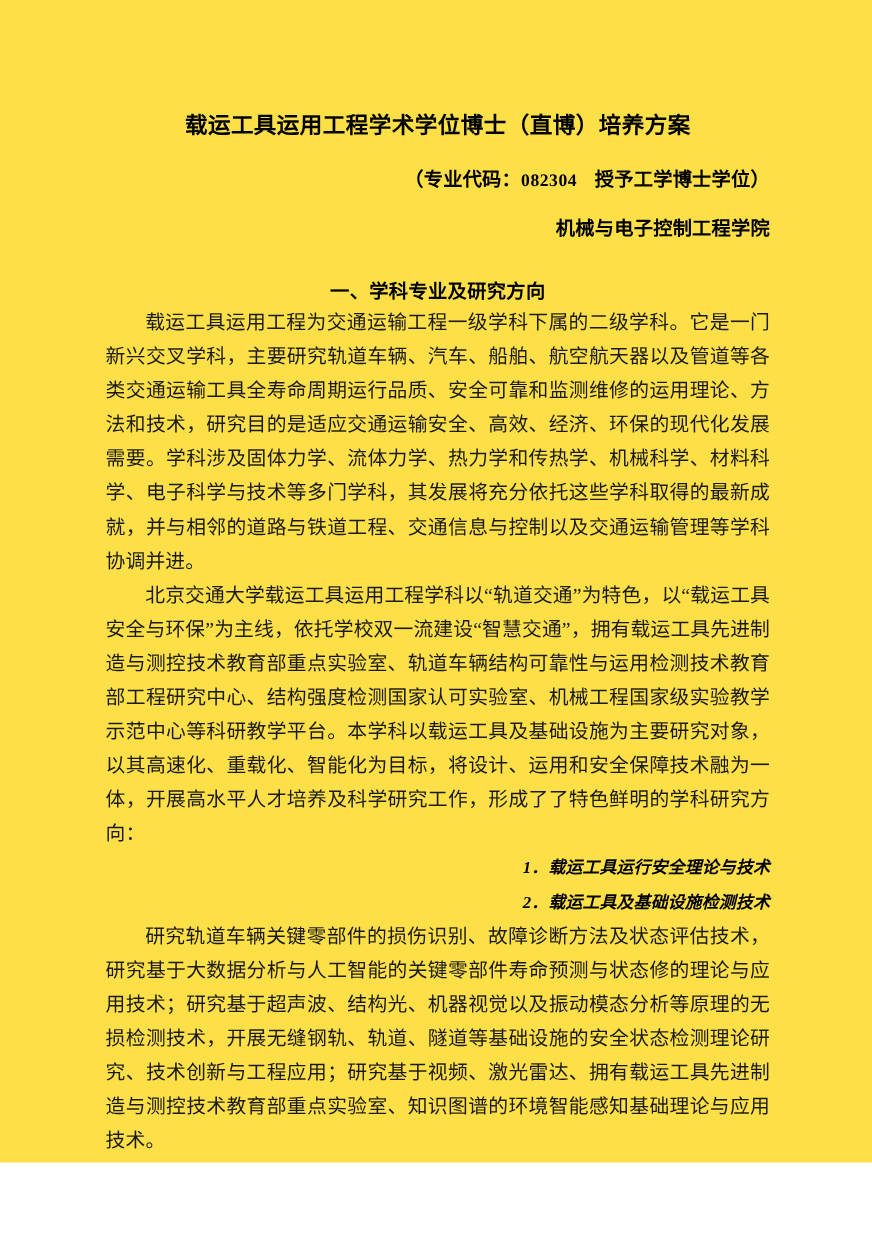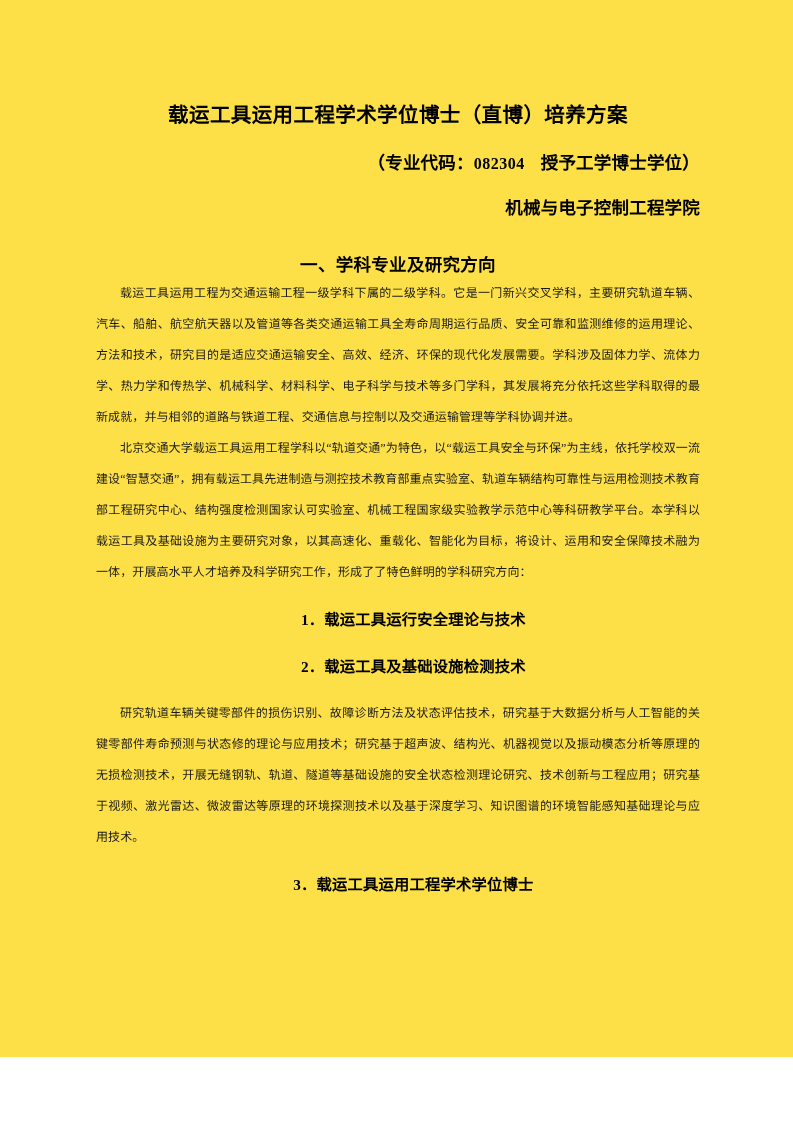--- a/index.html
+++ b/index.html
@@ -78,40 +78,41 @@
     margin: 0;
     padding-top: 30px;
     padding-bottom: 2px;
     text-align: center;
     letter-spacing: 0.3px;
     color: #000;
   }
 
   
   .body-para {
-    font-size: 12px;
+    font-size: 18px;
     line-height: 31px;
     text-align: justify;
     text-justify: inter-ideograph;
     text-indent: 2em;
     margin: 0;
     color: #1a1a1a;
     letter-spacing: 0.1px;
   }
 
   
   .sub-heading {
     font-size: 15.3px;
     font-weight: bold;
     line-height: 31px;
-    margin: 16px;
+    margin: 0;
     text-indent: 2em;
-    text-align: center;
+    text-align: right;
     color: #000;
     letter-spacing: 0.2px;
+    font-style: italic;
   }
   .sub-heading .num {
     font-family: "Liberation Serif", "DejaVu Serif", serif;
     font-weight: bold;
   }
 </style>
 </head>
 <body>
 
 <div class="page">
@@ -133,20 +134,20 @@
 
     <h4 class="sub-heading">
       <span class="num">1．</span><span>载运工具运行安全理论与技术</span>
     </h4>
 
 
     <h4 class="sub-heading">
       <span class="num">2．</span><span>载运工具及基础设施检测技术</span>
     </h4>
 
-    <p class="body-para">研究轨道车辆关键零部件的损伤识别、故障诊断方法及状态评估技术，研究基于大数据分析与人工智能的关键零部件寿命预测与状态修的理论与应用技术；研究基于超声波、结构光、机器视觉以及振动模态分析等原理的无损检测技术，开展无缝钢轨、轨道、隧道等基础设施的安全状态检测理论研究、技术创新与工程应用；研究基于视频、激光雷达、微波雷达等原理的环境探测技术以及基于深度学习、知识图谱的环境智能感知基础理论与应用技术。</p>
+    <p class="body-para">研究轨道车辆关键零部件的损伤识别、故障诊断方法及状态评估技术，研究基于大数据分析与人工智能的关键零部件寿命预测与状态修的理论与应用技术；研究基于超声波、结构光、机器视觉以及振动模态分析等原理的无损检测技术，开展无缝钢轨、轨道、隧道等基础设施的安全状态检测理论研究、技术创新与工程应用；研究基于视频、激光雷达、拥有载运工具先进制造与测控技术教育部重点实验室、知识图谱的环境智能感知基础理论与应用技术。</p>
 
     <h4 class="sub-heading">
       <span class="num">3．</span><span>载运工具运用工程学术学位博士</span>
     </h4>
 
   </div>
 </div>
 
 </body></html>

